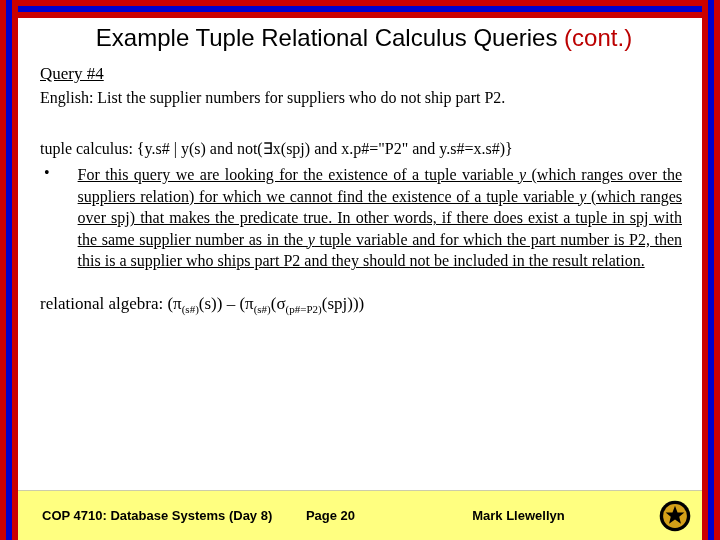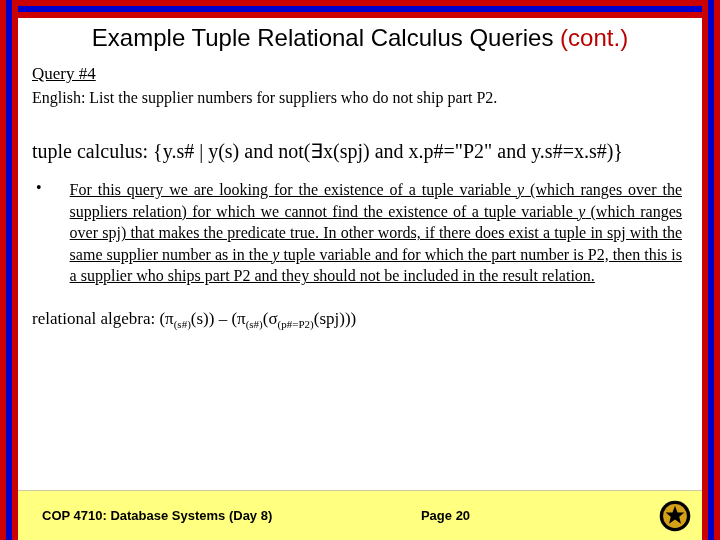--- a/index.html
+++ b/index.html
@@ -9,42 +9,42 @@
     background: linear-gradient(to right, #c00 0 6px, #00c 6px 12px, #c00 12px 18px, transparent 18px),
                 linear-gradient(to left, #c00 0 6px, #00c 6px 12px, #c00 12px 18px, transparent 18px),
                 linear-gradient(to bottom, #c00 0 6px, #00c 6px 12px, #c00 12px 18px, transparent 18px),
                 linear-gradient(to top, #c00 0 6px, #00c 6px 12px, #c00 12px 18px, transparent 18px);
     padding: 18px 18px 0 18px;
     position: relative;
   }
   .slide-body {
     width: 100%; height: calc(100% - 50px);
     background: #fff;
-    padding: 6px 14px 0 14px;
+    padding: 6px 14px 0 22px;
   }
   .title {
     font-family: "Comic Sans MS", "Comic Sans", cursive, Arial, sans-serif;
     font-size: 24px;
     text-align: center;
     color: #000;
     margin-bottom: 12px;
   }
   .title .cont { color: #b00; }
   .query-label {
     font-size: 17px;
     text-decoration: underline;
     margin-bottom: 5px;
   }
   .english-line {
     font-size: 16px;
     margin-bottom: 32px;
   }
   .tuple-line {
-    font-size: 20px;
-    margin-bottom: 16px;
+    font-size: 16px;
+    margin-bottom: 6px;
     white-space: nowrap;
   }
   .bullet-row { display: flex; gap: 28px; margin-bottom: 22px; }
   .bullet-mark { font-size: 16px; padding-left: 4px; }
   .bullet-text {
     font-size: 16px;
     line-height: 1.35;
     text-align: justify;
     padding-right: 6px;
     text-decoration: underline;
@@ -105,20 +105,21 @@
 
     <div class="ra-line">
       <span>relational algebra:  </span><span class="sym">(π</span><sub>(s#)</sub><span class="sym">(s)) – (π</span><sub>(s#)</sub><span class="sym">(σ</span><sub>(p#=P2)</sub><span class="sym">(spj)))</span>
     </div>
 
   </div>
 
   <div class="footer">
     <div class="f-left">COP 4710: Database Systems  (Day 8)</div>
     <div class="f-mid">Page 20</div>
+    <div class="f-right">Mark Llewellyn</div>
     <div class="logo">
       <svg viewBox="0 0 40 40">
         <circle cx="20" cy="20" r="18" fill="#000"></circle>
         <circle cx="20" cy="20" r="14" fill="#d4a018"></circle>
         <path d="M20 8 L23 16 L31 16 L25 21 L27 29 L20 24 L13 29 L15 21 L9 16 L17 16 Z" fill="#000"></path>
       </svg>
     </div>
   </div>
 </div>
 

